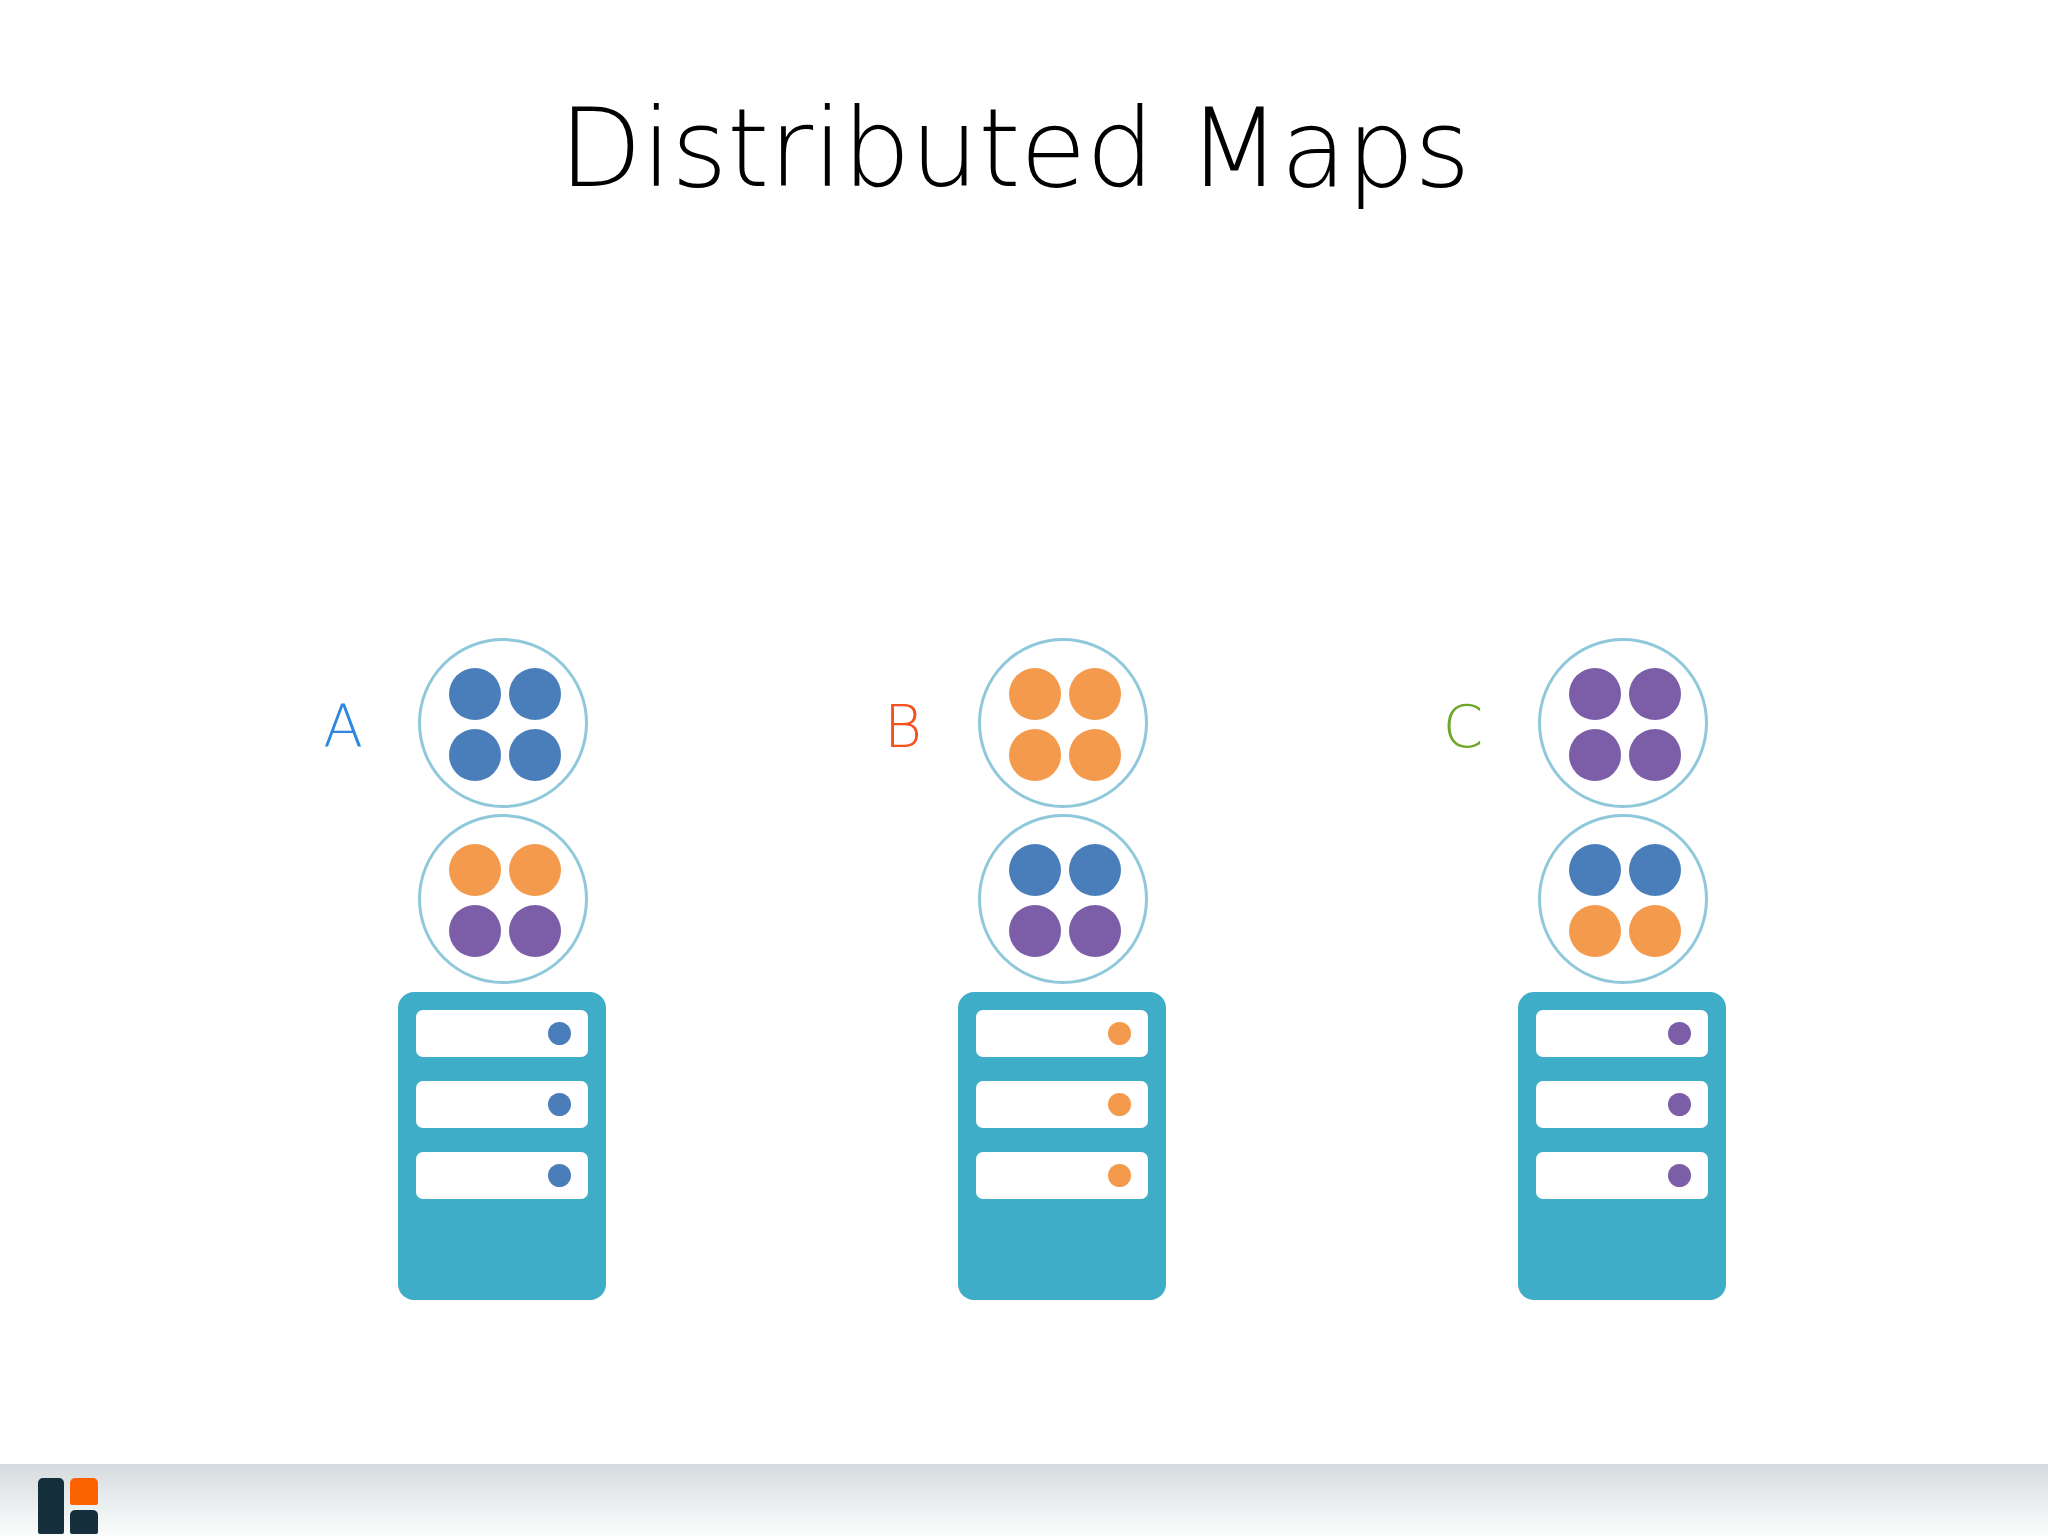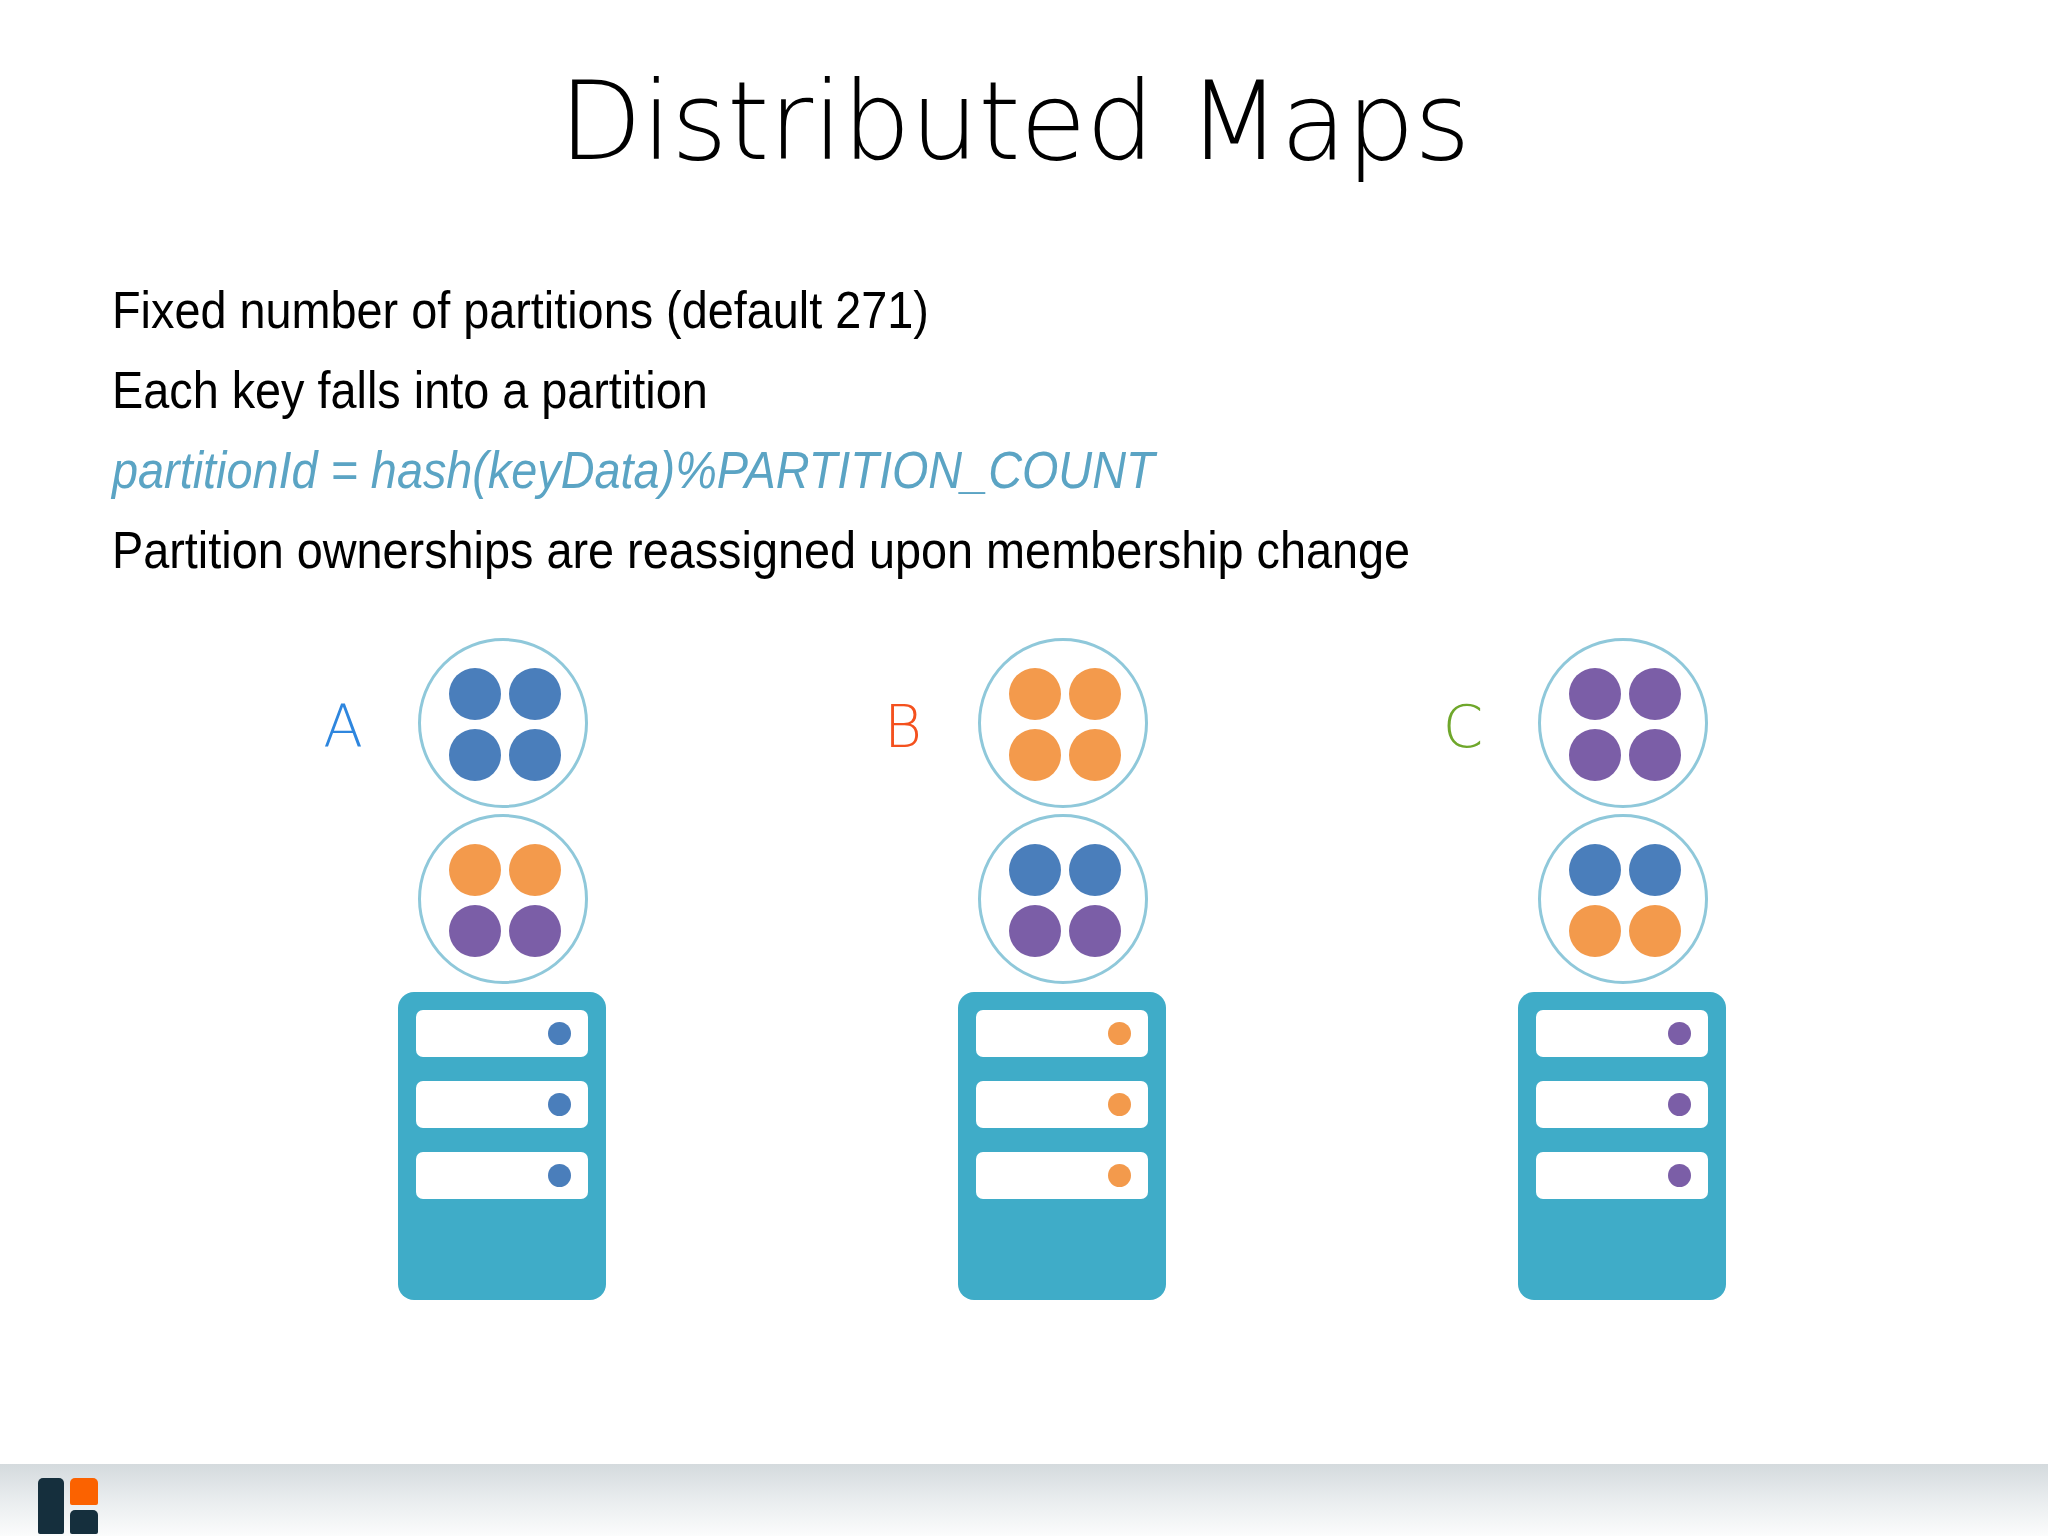--- a/index.html
+++ b/index.html
@@ -20,21 +20,21 @@
     left: 0; top: 0;
     width: 2048px;
     height: 1536px;
     background: #ffffff;
   }
 
   
   #title {
     position: absolute;
     left: 0;
-    top: 64px;
+    top: 91px;
     width: 2029px;
     text-align: center;
     font-family: "DejaVu Sans", sans-serif;
     font-weight: 300;
     font-size: 108px;
     line-height: 1.08;
     color: #000000;
     letter-spacing: -0.5px;
     white-space: nowrap;
   }
@@ -181,26 +181,20 @@
     border-radius: 5px 5px 2px 2px;
   }
 </style>
 </head>
 <body>
 
 <div id="slide" style="background: rgb(255, 255, 255);">
 
   <div id="title">Distributed Maps</div>
 
-  <div id="body-text">
-    <div class="body-line" style="color: rgb(0, 0, 0);">Fixed number of partitions (default 271)</div>
-    <div class="body-line" style="color: rgb(0, 0, 0);">Each key falls into a partition</div>
-    <div class="body-line code" style="color: rgb(91, 164, 196);">partitionId = hash(keyData)%PARTITION_COUNT</div>
-    <div class="body-line" style="color: rgb(0, 0, 0);">Partition ownerships are reassigned upon membership change</div>
-  </div>
 
   <div id="diagram">
 
     <div class="node" style="left:278px">
       <div class="node-label" style="left: 0px; color: rgb(46, 134, 222);">A</div>
 
       <div class="part-circle c1" style="border-color: rgb(143, 200, 218);">
         <div class="dot p0" style="background: rgb(74, 126, 187);"></div>
         <div class="dot p1" style="background: rgb(74, 126, 187);"></div>
         <div class="dot p2" style="background: rgb(74, 126, 187);"></div>

